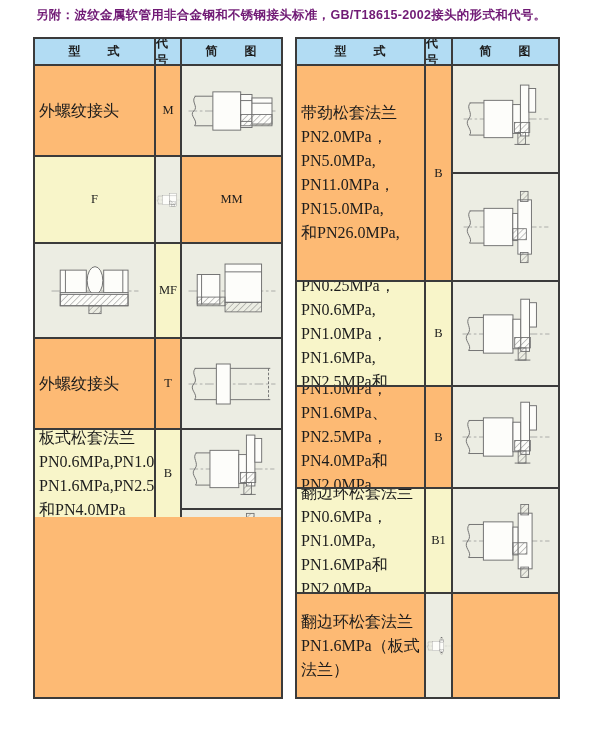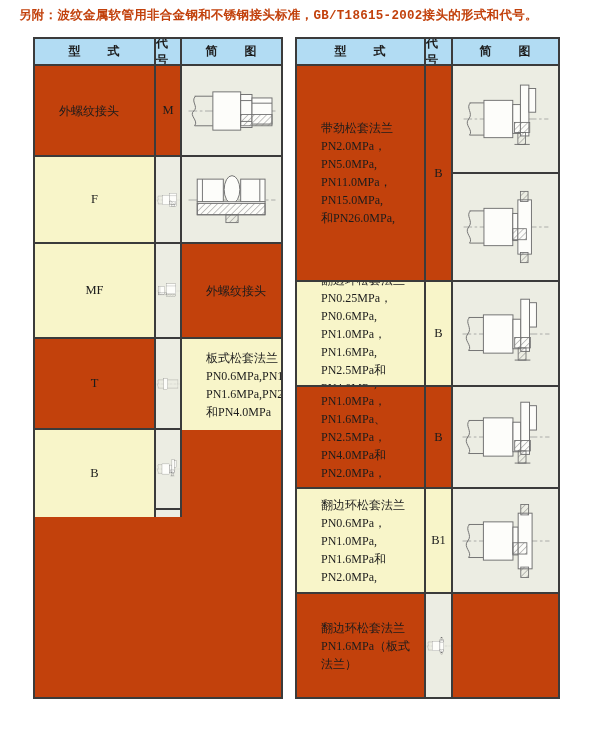--- a/index.html
+++ b/index.html
@@ -1,32 +1,32 @@
 <!DOCTYPE html>
 <html style="--hdr: #b2dcf3; --hl: #f8f5c9; --diag: #ecede3; --bd: #3b3b3b;"><head>
 <meta charset="utf-8">
 <style>
   :root{
     --hdr:#b2dcf3; --hl:#f8f5c9; --diag:#ecede3; --bd:#3b3b3b; --txt:#1c1c1c;
   }
   html,body{margin:0;padding:0;}
   body{width:600px;height:740px;background:#ffffff;position:relative;
        font-family:"Liberation Sans",sans-serif;color:var(--txt);overflow:hidden;}
-  .caption{position:absolute;left:19px;top:7px;font-size:12.5px;font-weight:bold;
-           letter-spacing:0.3px;color:#c2410c;font-family:Liberation Mono, monospace;}
+  .caption{position:absolute;left:36px;top:7px;font-size:12.5px;font-weight:bold;
+           letter-spacing:0.3px;color:#701a75;}
   .tables{position:absolute;left:33px;top:37px;display:flex;gap:12px;}
-  .ftable{display:grid;border:2px solid var(--bd);background:#c2410c;}
+  .ftable{display:grid;border:2px solid var(--bd);background:#fdba74;}
   .c{box-sizing:border-box;border-right:2px solid var(--bd);border-bottom:2px solid var(--bd);
      overflow:hidden;}
   .c:nth-child(3n){border-right:none;}
   .c.lastrow{border-bottom:none;}
   .th{background:var(--hdr);display:flex;align-items:center;justify-content:center;
       font-size:12px;font-weight:bold;letter-spacing:1px;}
-  .type{display:flex;align-items:center;padding:4px 3px 4px 24px;
-        font-family:"Liberation Serif",serif;font-size:12px;line-height:1.5;
+  .type{display:flex;align-items:center;padding:4px 3px 4px 4px;
+        font-family:"Liberation Serif",serif;font-size:16px;line-height:1.5;
         white-space:pre-line;}
   .code{display:flex;align-items:center;justify-content:center;
         font-family:"Liberation Serif",serif;font-size:12.5px;}
   .hl{background:var(--hl);}
   .diag{background:var(--diag);display:flex;flex-direction:column;}
   .dsub{flex:1;display:flex;align-items:center;justify-content:center;}
   .dsub + .dsub{border-top:2px solid var(--bd);}
   svg .ln{stroke:#6f6f6f;stroke-width:1.1;fill:none;}
   svg .fl{stroke:#6f6f6f;stroke-width:1.1;fill:#fdfdfa;}
   svg .ht{stroke:#6f6f6f;stroke-width:1;fill:url(#hp);}
@@ -78,20 +78,21 @@
             <rect class="fl" x="28" y="25" width="30" height="42"></rect>
             <rect class="fl" x="58" y="17" width="30" height="56"></rect>
             <line class="ln" x1="58" y1="27" x2="88" y2="27"></line>
             <line class="ln" x1="58" y1="64" x2="88" y2="64"></line>
             <path class="ln" d="M58,46 q10,2 12,12"></path>
             <rect class="ht" x="60" y="52" width="24" height="13"></rect>
             <rect class="ht" x="66" y="65" width="16" height="8"></rect>
           </svg>
         </div>
       </div>
+      <div class="c code">MM</div>
       <div class="c diag">
         <div class="dsub">
           <svg width="96" height="80" viewBox="0 0 104 92">
             <line class="cl" x1="2" y1="46" x2="102" y2="46"></line>
             <rect class="fl" x="12" y="22" width="30" height="26"></rect>
             <rect class="fl" x="62" y="22" width="28" height="26"></rect>
             <ellipse class="fl" cx="52" cy="34" rx="9" ry="16"></ellipse>
             <rect class="fl" x="12" y="48" width="78" height="15"></rect>
             <rect class="ht" x="12" y="50" width="78" height="13"></rect>
             <rect class="ht" x="45" y="63" width="14" height="9"></rect>

